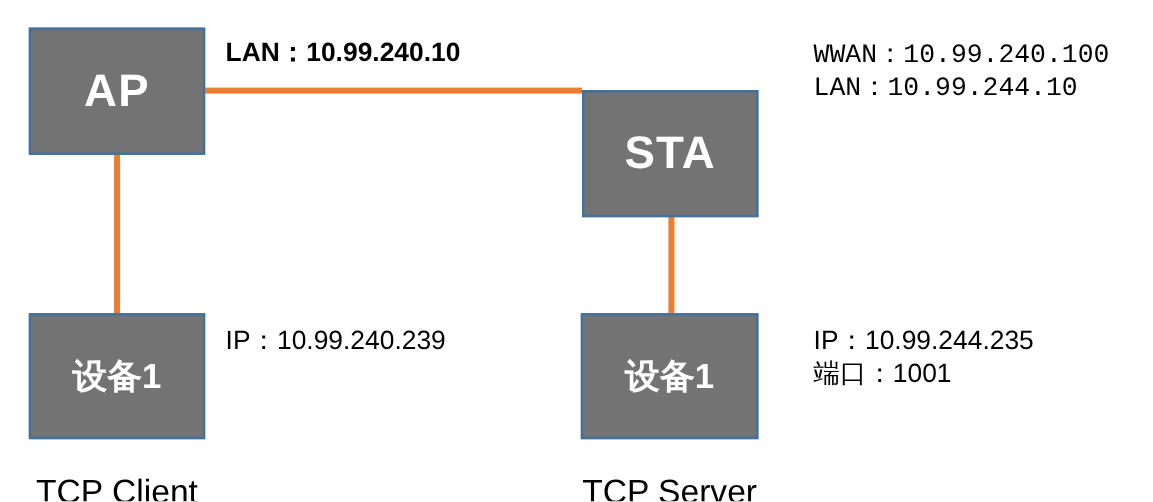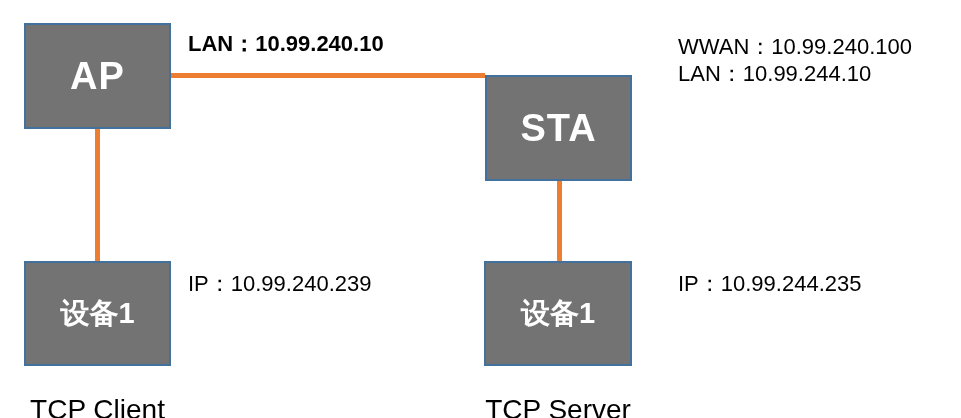--- a/index.html
+++ b/index.html
@@ -45,21 +45,21 @@
 
   .ann {
     position: absolute;
     color: #000000;
     font-size: 22px;
     line-height: 27px;
     white-space: nowrap;
     z-index: 3;
   }
   #ann-ap-sta-lan  { left: 188px; top: 30px; font-weight: bold; }
-  #ann-sta         { left: 678px; top: 33px; }
+  #ann-sta         { left: 678px; top: 33px; font-family: Liberation Mono, monospace; }
   #ann-client-ip   { left: 188px; top: 270px; }
   #ann-server      { left: 678px; top: 270px; }
 
   .caption {
     position: absolute;
     color: #000000;
     font-size: 28px;
     text-align: center;
     z-index: 3;
     margin-top: 20px;
@@ -96,19 +96,20 @@
 
   <div class="ann" id="ann-sta">
     <div>WWAN：10.99.240.100</div>
     <div>LAN：10.99.244.10</div>
   </div>
 
   <div class="ann" id="ann-client-ip">IP：10.99.240.239</div>
 
   <div class="ann" id="ann-server">
     <div>IP：10.99.244.235</div>
+    <div>端口：1001</div>
   </div>
 
   <div class="caption" id="caption-client">TCP Client</div>
 
   <div class="caption" id="caption-server">TCP Server</div>
 
 </div>
 
 </body></html>

